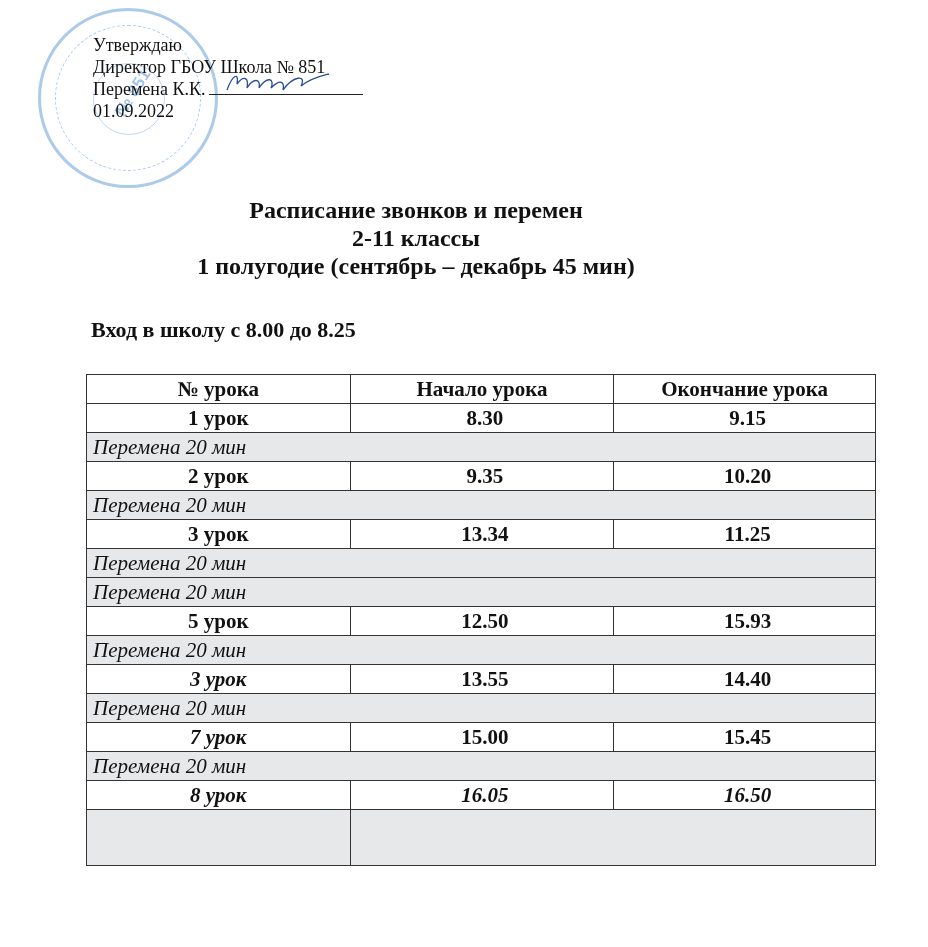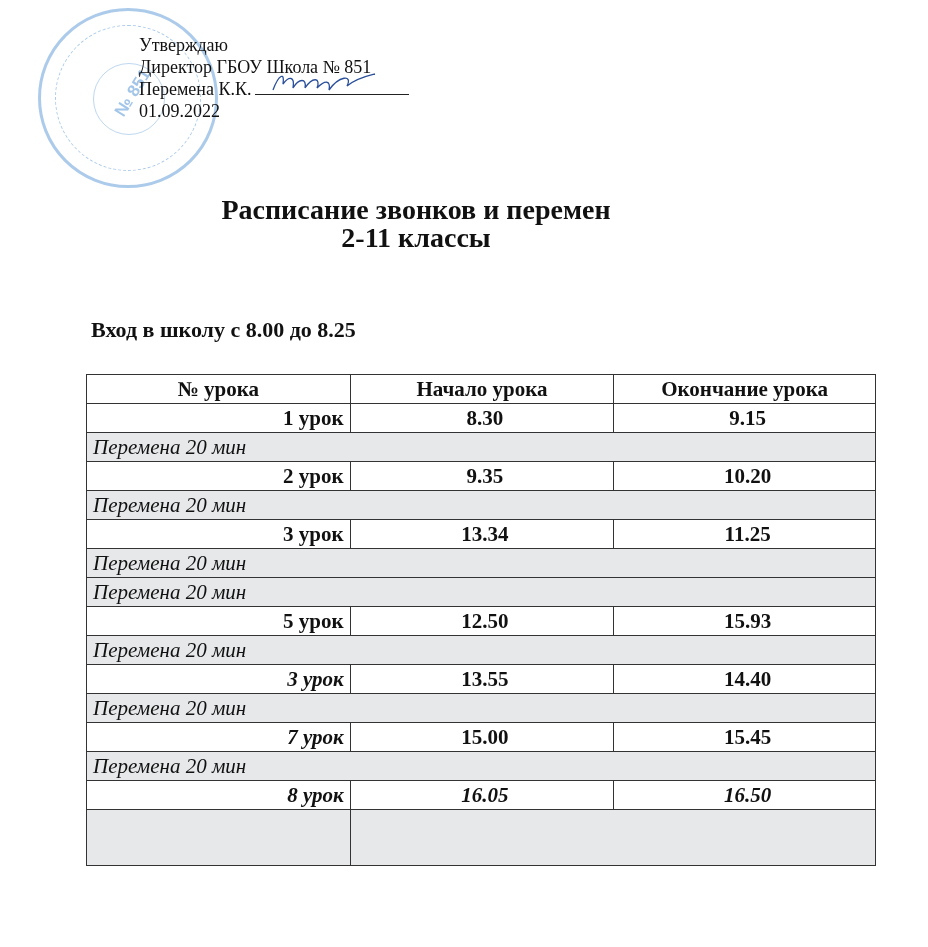--- a/index.html
+++ b/index.html
@@ -7,33 +7,33 @@
          font-family:"Liberation Serif", "DejaVu Serif", serif; color:#111; }
   .stamp { position:absolute; left:38px; top:8px; width:180px; height:180px; border-radius:50%;
            border:3px solid rgba(70,140,210,0.45); box-sizing:border-box; }
   .stamp::before { content:""; position:absolute; left:14px; top:14px; right:14px; bottom:14px;
            border-radius:50%; border:1.5px dashed rgba(70,140,210,0.45); }
   .stamp::after { content:""; position:absolute; left:52px; top:52px; width:70px; height:70px;
            border-radius:50%; border:1.5px solid rgba(70,140,210,0.35); }
   .stamp-center { position:absolute; left:62px; top:72px; width:60px; text-align:center;
            color:rgba(70,140,210,0.5); font-family:"Liberation Sans", sans-serif; font-weight:bold;
            font-size:17px; line-height:20px; transform:rotate(-58deg); }
-  .approval { position:absolute; left:93px; top:34px; font-size:18px; line-height:22px;margin-left:46px; }
+  .approval { position:absolute; left:93px; top:34px; font-size:18px; line-height:22px; }
   .approval div { white-space:nowrap; }
   .sign-line { display:inline-block; width:154px; border-bottom:1px solid #222; margin-left:3px;
            position:relative; height:14px; vertical-align:baseline; }
   .signature { position:absolute; left:14px; top:-10px; width:110px; height:26px; }
   .titles { position:absolute; left:0; width:832px; top:196px; text-align:center; font-weight:bold;
-           font-size:28px; line-height:28px; }
+           font-size:24px; line-height:28px; }
   .entry { position:absolute; left:91px; top:317px; font-weight:bold; font-size:22px; }
   table.sched { position:absolute; left:86px; top:374px; width:790px; border-collapse:collapse;
            font-size:21px; }
   table.sched td, table.sched th { border:1px solid #333; height:29px; padding:0 6px; box-sizing:border-box; }
   table.sched th { font-weight:bold; text-align:center; background:#fff;margin-left:32px; }
-  table.sched td.lesson { font-weight:bold; text-align:right; background:#fff; }
+  table.sched td.lesson { font-weight:bold; text-align:center; background:#fff; }
   table.sched td.time { font-weight:bold; text-align:center; background:#fff;padding-left:12px; }
   table.sched tr.brk td { background:#e7e8ea; font-style:italic; font-weight:normal; }
   table.sched tr.ital td.lesson, table.sched tr.ital2 td { font-style:italic; }
   table.sched tr.empty td { background:#e7e8ea; height:56px; }
   col.c1 { width:264px; } col.c2 { width:264px; } col.c3 { width:262px; }
 </style>
 </head>
 <body>
 
 <div class="stamp">
@@ -45,20 +45,21 @@
   <div>Директор ГБОУ Школа № 851</div>
   <div><span>Перемена К.К.</span><span class="sign-line"><svg class="signature" viewBox="0 0 110 26">
           <path d="M4 20 C10 4,16 2,14 14 C20 6,26 6,24 18 C30 8,38 8,36 18 C44 6,52 8,48 18 C56 10,62 10,60 20 C70 6,84 4,78 16 C88 8,98 6,106 4" fill="none" stroke="#2a4f9a" stroke-width="1.3"></path>
         </svg></span></div>
   <div>01.09.2022</div>
 </div>
 
 <div class="titles">
   <div>Расписание звонков и перемен</div>
   <div>2-11 классы</div>
+  <div>1 полугодие (сентябрь – декабрь 45 мин)</div>
 </div>
 
 <div class="entry">Вход в школу с 8.00 до 8.25</div>
 
 <table class="sched">
   <colgroup>
       <col class="c1">
       <col class="c2">
       <col class="c3">
     </colgroup>

